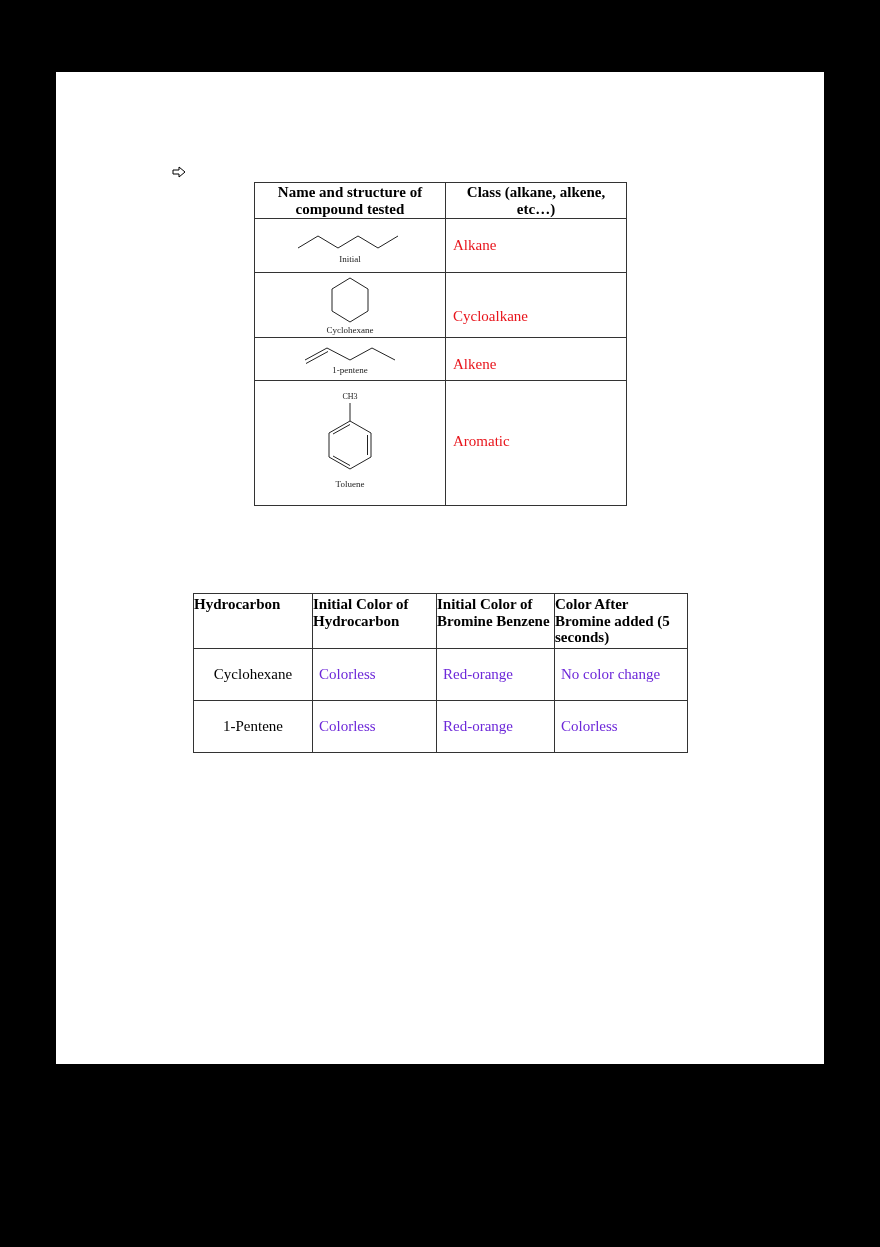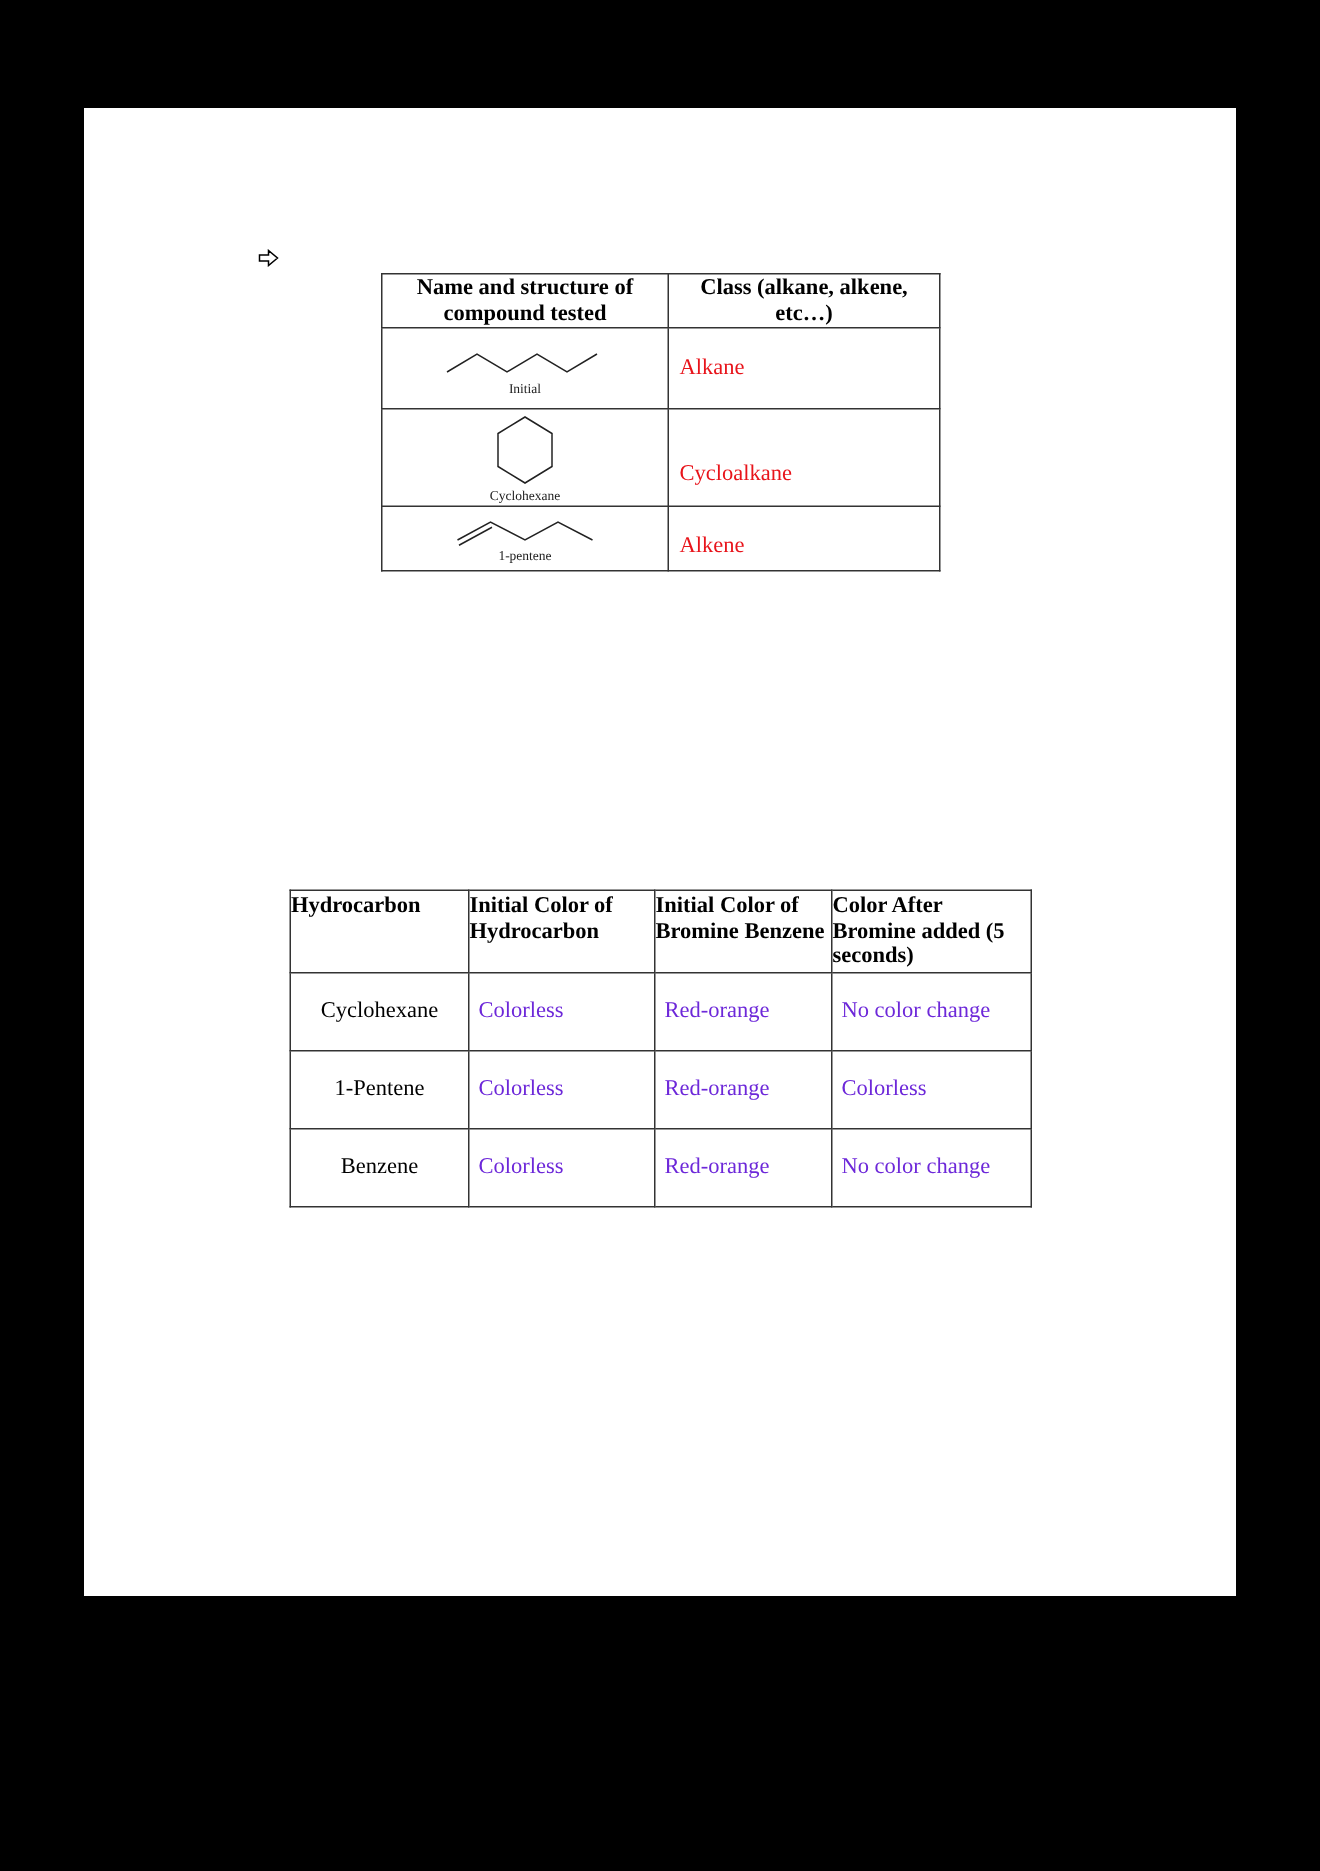--- a/index.html
+++ b/index.html
@@ -75,20 +75,34 @@
     <tr style="height:43px">
       <td class="struct">
         <svg width="100" height="22" viewBox="0 0 100 22">
           <polyline points="5,17 27,5 50,17 72,5 95,17" fill="none" stroke="#222" stroke-width="1"></polyline>
           <line x1="6" y1="20.5" x2="28" y2="8.5" stroke="#222" stroke-width="1"></line>
         </svg>
         <span class="mol-label">1-pentene</span>
       </td>
       <td class="cls" style="vertical-align:bottom;padding-bottom:7px">Alkene</td>
     </tr>
+    <tr style="height:125px">
+      <td class="struct">
+        <div style="font-size:8px;color:#222;text-align:center;margin-top:-6px">CH3</div>
+        <svg width="50" height="74" viewBox="0 0 50 74">
+          <line x1="25" y1="2" x2="25" y2="20" stroke="#222" stroke-width="1"></line>
+          <polygon points="25,20 46,32 46,56 25,68 4,56 4,32" fill="none" stroke="#222" stroke-width="1"></polygon>
+          <line x1="8" y1="33" x2="25" y2="23.5" stroke="#222" stroke-width="1"></line>
+          <line x1="42.5" y1="34" x2="42.5" y2="54" stroke="#222" stroke-width="1"></line>
+          <line x1="8" y1="55" x2="25" y2="64.5" stroke="#222" stroke-width="1"></line>
+        </svg>
+        <span class="mol-label" style="margin-top:4px">Toluene</span>
+      </td>
+      <td class="cls" style="vertical-align:top;padding-top:52px">Aromatic</td>
+    </tr>
   </tbody>
     </table>
 
   <table class="t2">
     <tbody>
         <tr>
       <th style="width:118px">Hydrocarbon</th>
       <th style="width:123px">Initial Color of Hydrocarbon</th>
       <th style="width:117px">Initial Color of Bromine Benzene</th>
       <th>Color After Bromine added (5 seconds)</th>
@@ -98,22 +112,16 @@
       <td class="val">Colorless</td>
       <td class="val">Red-orange</td>
       <td class="val">No color change</td>
     </tr>
     <tr>
       <td class="name">1-Pentene</td>
       <td class="val">Colorless</td>
       <td class="val">Red-orange</td>
       <td class="val">Colorless</td>
     </tr>
-    <tr>
-      <td class="name">Benzene</td>
-      <td class="val">Colorless</td>
-      <td class="val">Red-orange</td>
-      <td class="val">No color change</td>
-    </tr>
   </tbody>
     </table>
 
 </div>
 
 </body></html>

